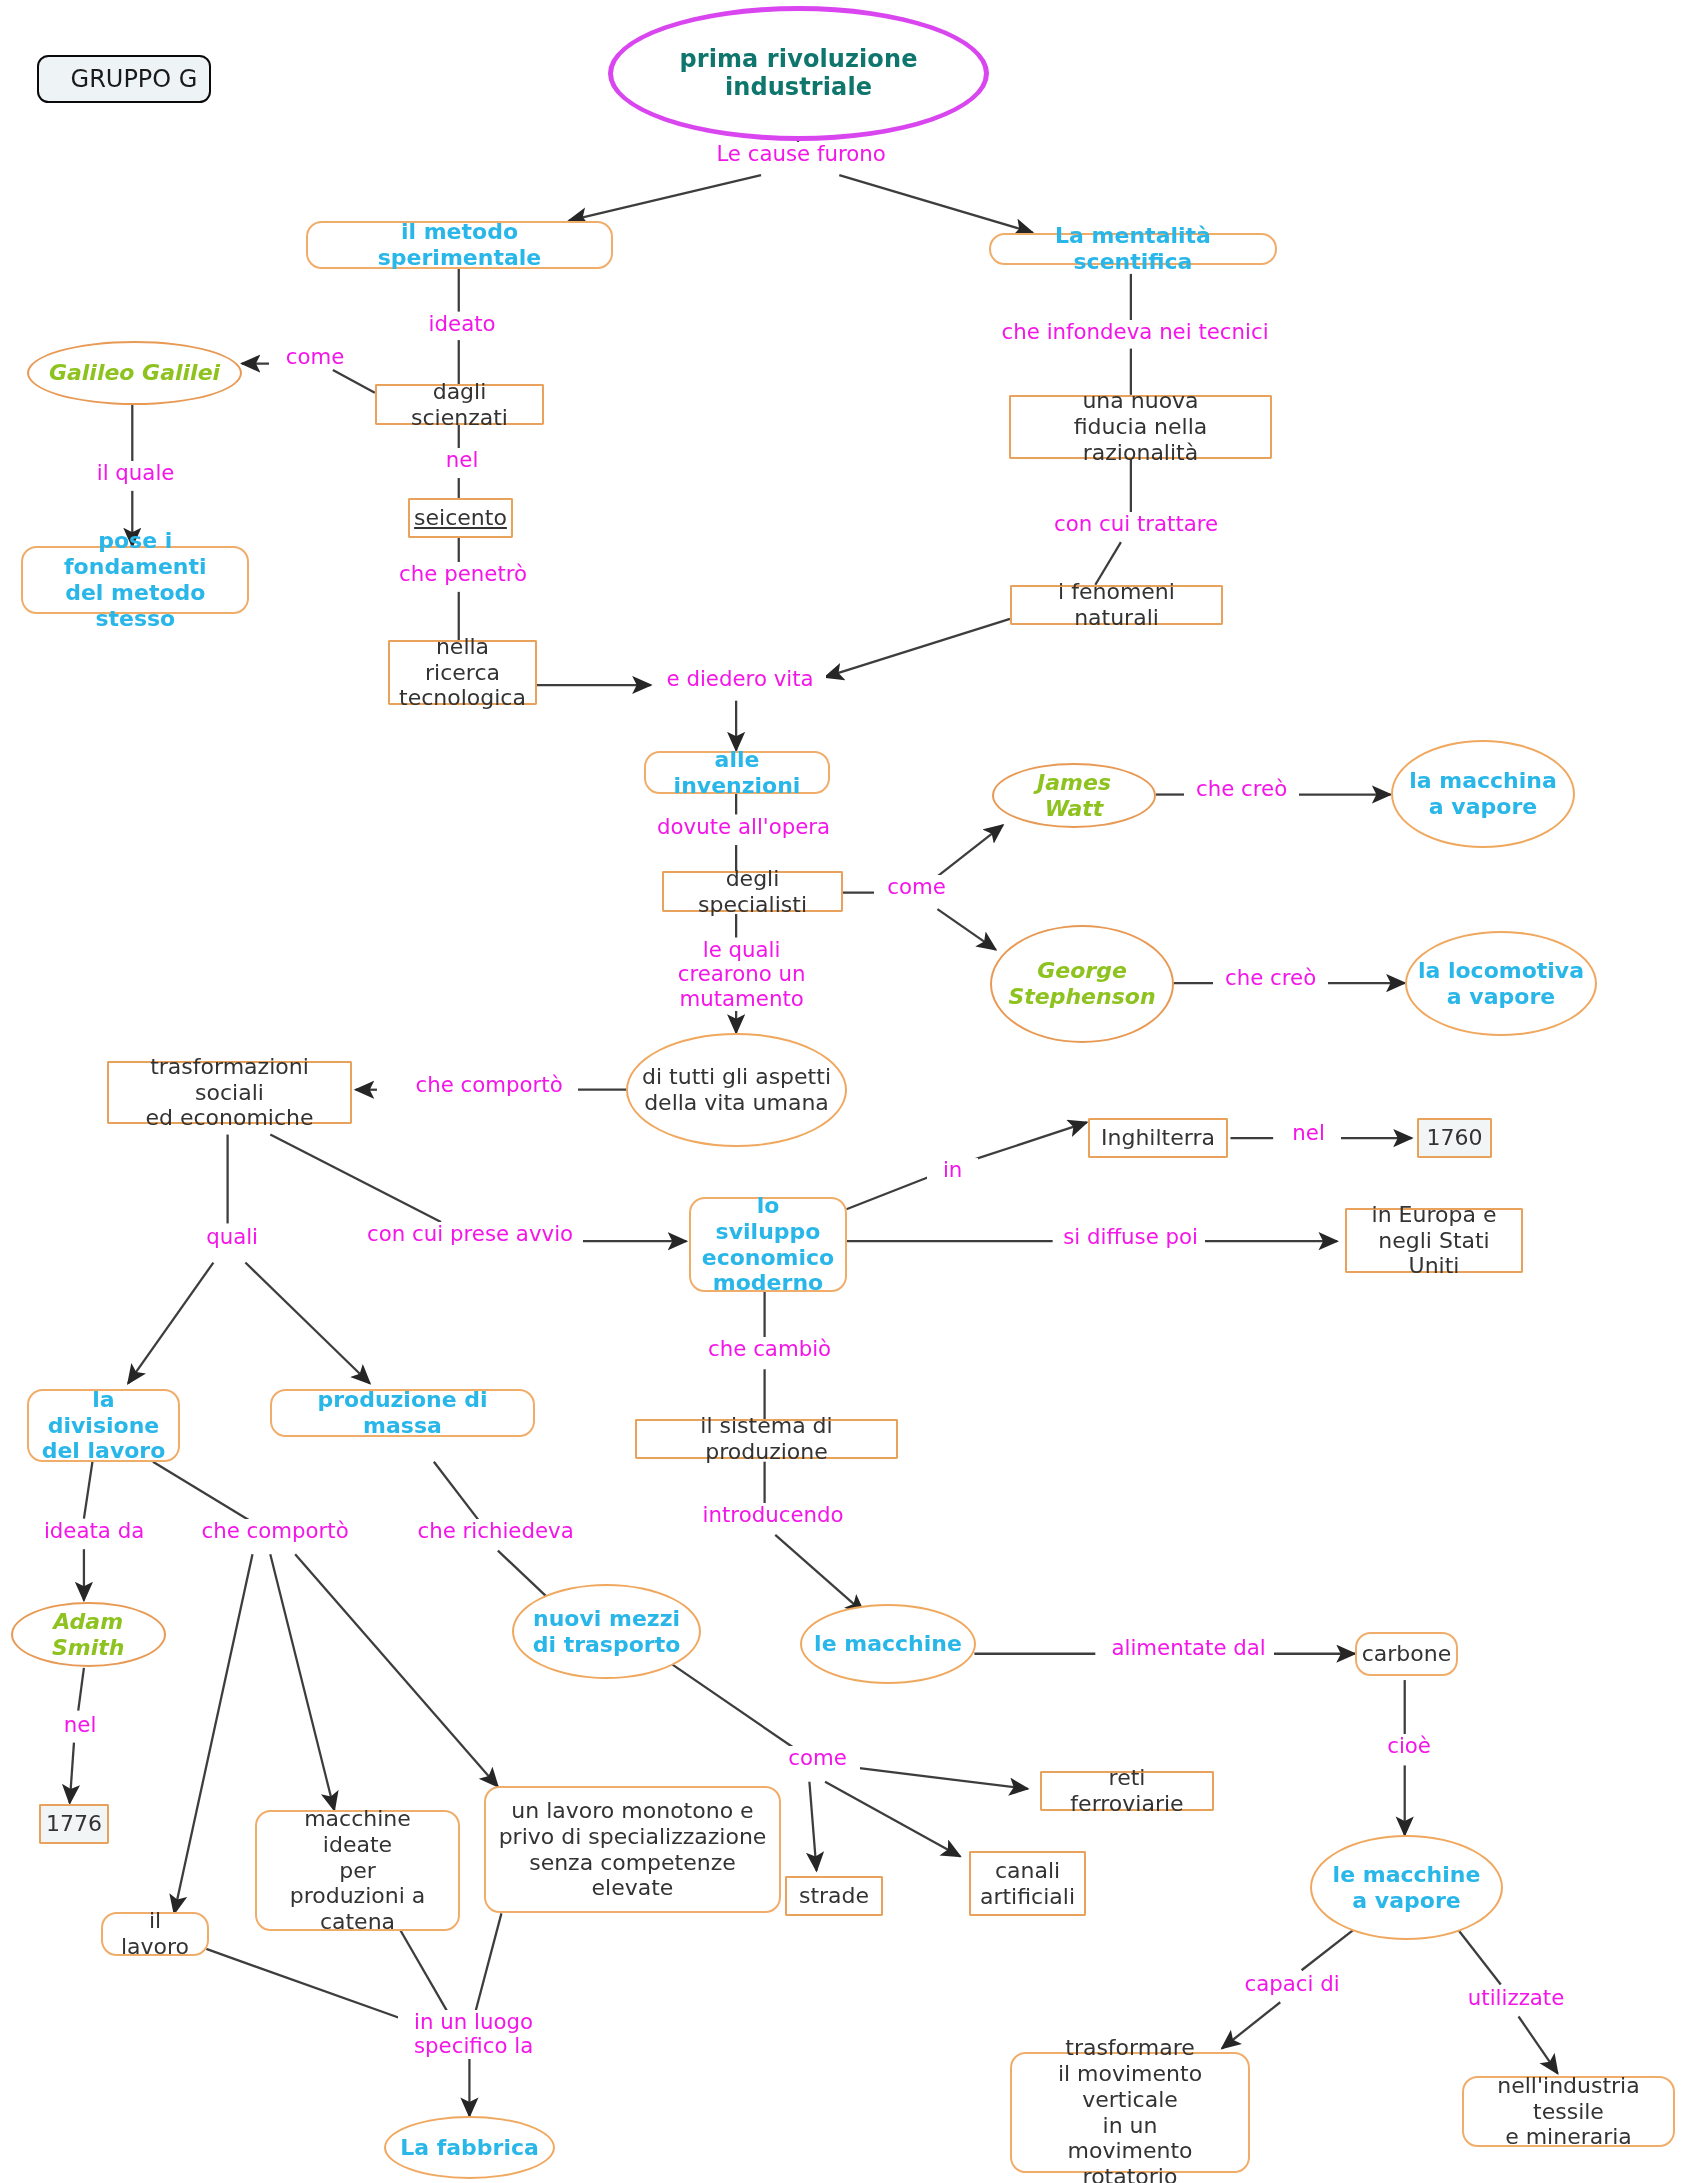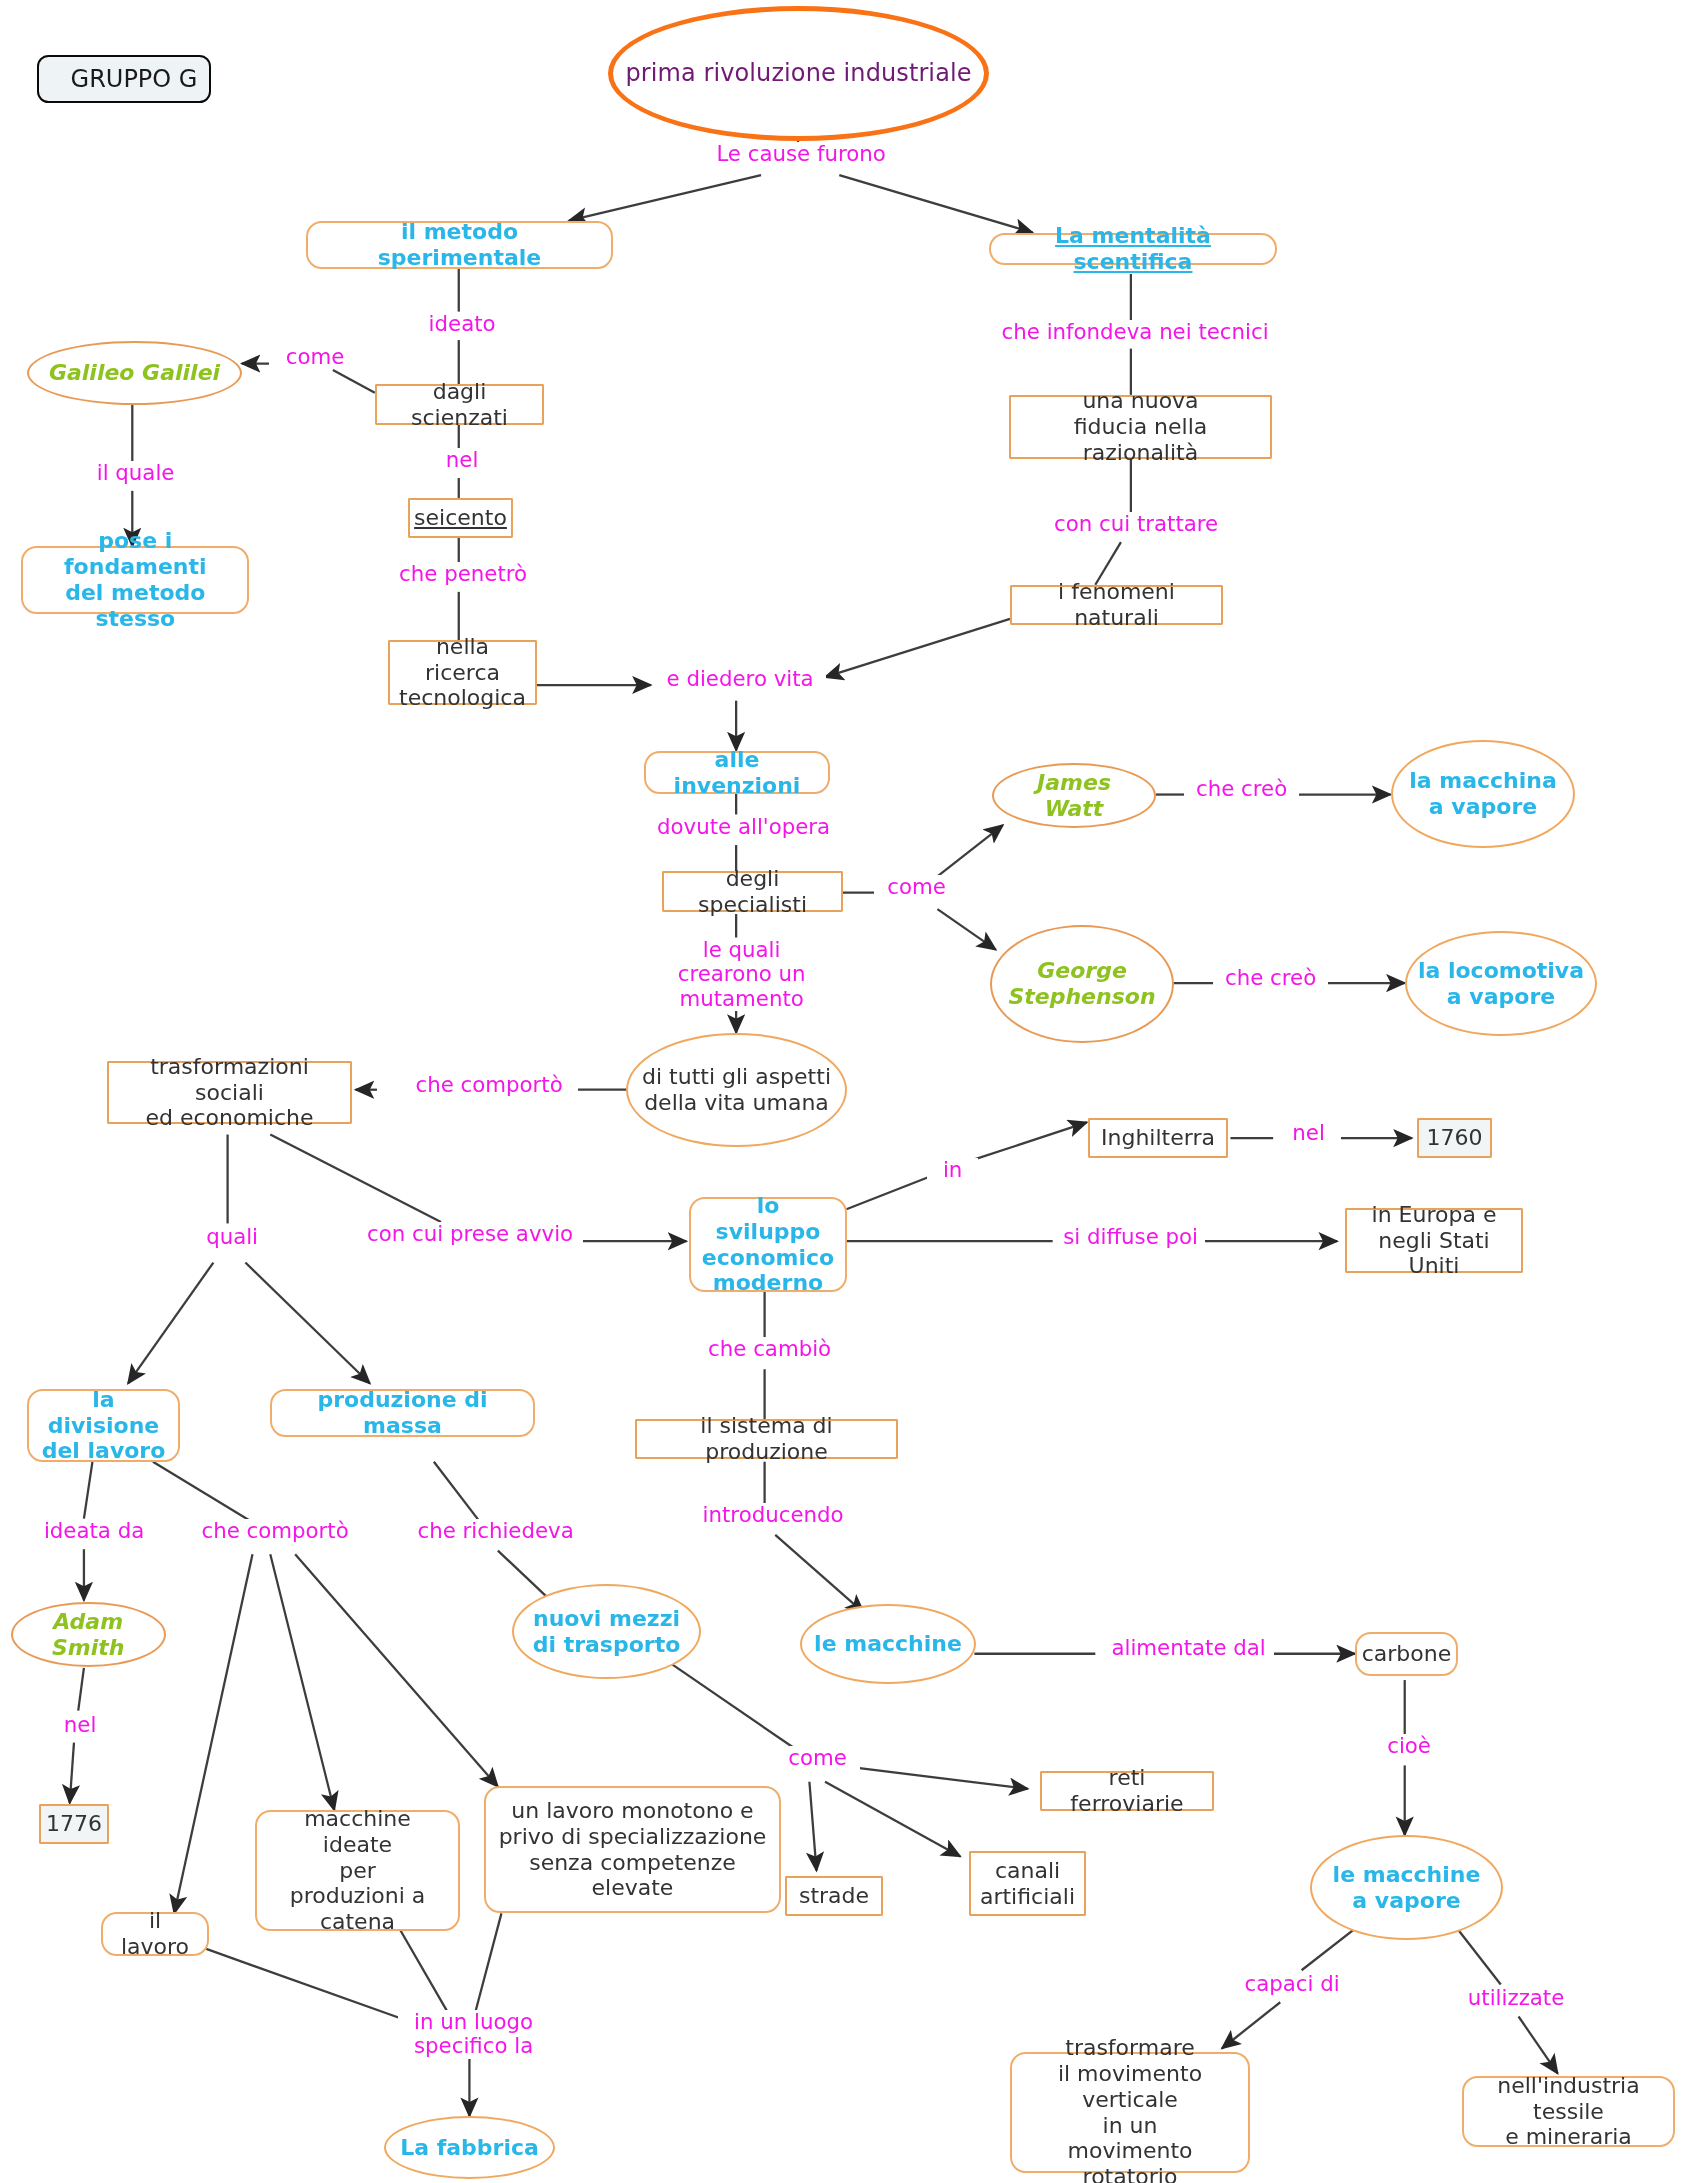--- a/index.html
+++ b/index.html
@@ -94,25 +94,25 @@
     border: 2.1px solid #f0a85f;
     border-radius: 50%;
     color: #333333;
     font-size: 22px;
     font-weight: 400;
     padding: 2.8px 10px;
   }
 
   
   .root-ellipse {
-    border: 5px solid #f97316;
+    border: 5px solid #d946ef;
     border-radius: 50%;
-    color: #701a75;
+    color: #0f766e;
     font-size: 24px;
-    font-weight: normal;
+    font-weight: bold;
     letter-spacing: 0.1px;
   }
 
   
   .group-tag {
     border: 2.8px solid #0a0a0a;
     border-radius: 11.4px;
     background: #eef4f6;
     color: #1a1a1a;
     font-size: 24px;
@@ -298,21 +298,21 @@
       <line x1="2135" y1="2835" x2="2190" y2="2915" marker-end="url(#arrow)"></line>
     </g>
   </svg>
 
   <div class="node group-tag" style="left:37px; top:55px; width:174px; height:48px;padding-left:20px;">GRUPPO G</div>
 
   <div class="node root-ellipse" style="left:608px; top:5.7px; width:381px; height:135px;">prima rivoluzione industriale</div>
 
   <div class="node rrect" style="left:306px; top:221px; width:307px; height:48px;">il metodo sperimentale</div>
 
-  <div class="node rrect" style="left:989px; top:233px; width:288px; height:32px;text-decoration:underline;">La mentalità scentifica</div>
+  <div class="node rrect" style="left:989px; top:233px; width:288px; height:32px;">La mentalità scentifica</div>
 
   <div class="node ellipse-person" style="left:27px; top:341px; width:215px; height:64px;">Galileo Galilei</div>
 
   <div class="node rect" style="left:375px; top:384px; width:169px; height:41px;">dagli scienzati</div>
 
   <div class="node rrect" style="left:21.3px; top:546px; width:228px; height:68px;">pose i fondamenti
 del metodo stesso</div>
 
   <div class="node rect" style="left:1009px; top:395px; width:263px; height:64px;">una nuova
 fiducia nella razionalità</div>

